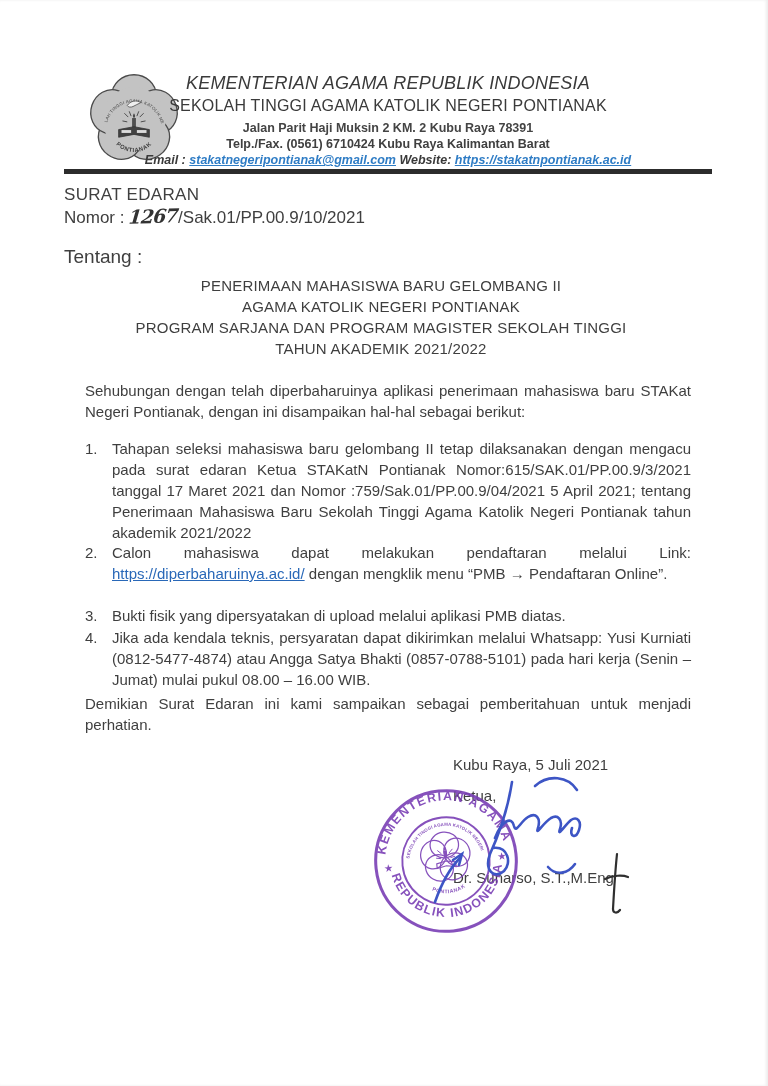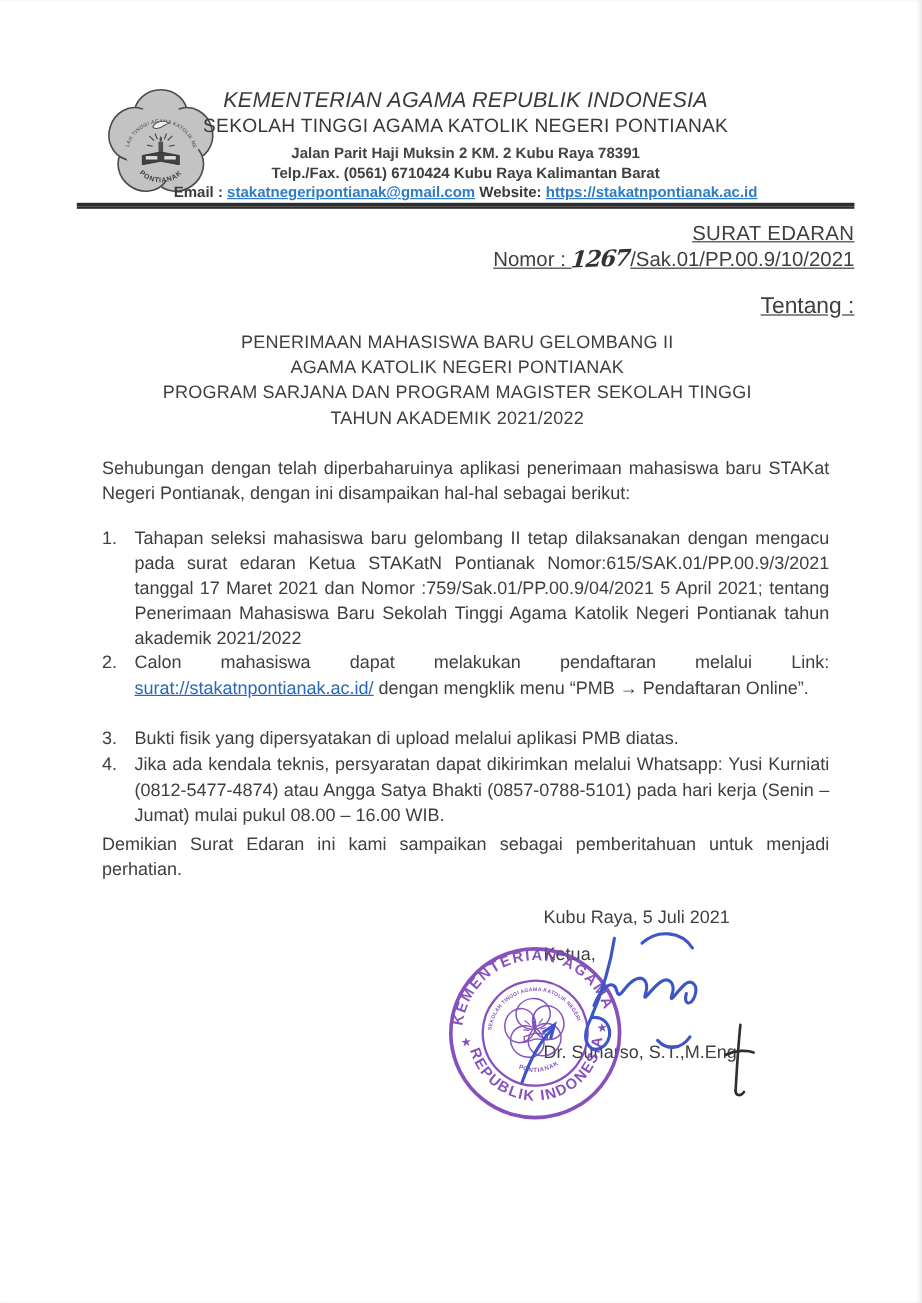--- a/index.html
+++ b/index.html
@@ -11,26 +11,26 @@
     color:#3f3f3f;
     box-shadow:inset -2px 0 3px rgba(0,0,0,.08);
   }
   
   .logo { position:absolute; left:84px; top:70px; width:100px; height:98px; }
   .lh { position:absolute; left:64px; right:56px; top:72px; text-align:center; }
   .lh-ministry   { font-size:18px; line-height:23px; color:#3a3a3a; letter-spacing:.2px;font-style:italic; }
   .lh-institution{ font-size:16px; line-height:21px; color:#3a3a3a; letter-spacing:.2px; }
   .lh-address    { font-size:12.5px; line-height:16px; margin-top:4px; font-weight:bold; color:#444; }
   .lh-phone      { font-size:12.5px; line-height:16px; font-weight:bold; color:#404040; }
-  .lh-contact    { font-size:12.5px; line-height:17px; font-weight:bold; color:#3a3a3a; }
+  .lh-contact    { font-size:12.5px; line-height:17px; font-style:italic; font-weight:bold; color:#3a3a3a; }
   .lh-contact a  { color:#2e7cc5; text-decoration:underline; }
   .rule { position:absolute; left:64px; right:56px; top:169px; height:2px;
           border-top:3px solid #2c2c2c; border-bottom:2px solid #2c2c2c; }
   
-  .title-block { position:absolute; left:64px; right:56px; top:184px; text-align:right;text-decoration:underline; }
+  .title-block { position:absolute; left:64px; right:56px; top:184px; text-align:left; }
   .doc-type { font-size:17px; line-height:21px; letter-spacing:.3px; }
   .doc-no   { font-size:17px; line-height:22px; }
   .hand { display:inline-block; font-family:"DejaVu Serif",serif; font-style:italic; font-weight:bold;
           font-size:19px; transform:skewX(-7deg) rotate(-2deg); letter-spacing:-1px; color:#333; }
   .about { font-size:19px; margin-top:17px; }
   
   .subject { position:absolute; left:50px; right:56px; top:275px; text-align:center;
              font-size:15px; line-height:21px; letter-spacing:.2px; }
   
   .para, .item, .closing { font-size:15px; line-height:21px; text-align:justify; }
@@ -126,21 +126,21 @@
   </div>
 
   <div class="para opening">Sehubungan dengan telah diperbaharuinya aplikasi penerimaan mahasiswa baru STAKat Negeri Pontianak, dengan ini disampaikan hal-hal sebagai berikut:</div>
 
   <div class="item i1">
     <div class="num">1.</div>
     <div class="itext">Tahapan seleksi mahasiswa baru gelombang II tetap dilaksanakan dengan mengacu pada surat edaran Ketua STAKatN Pontianak Nomor:615/SAK.01/PP.00.9/3/2021 tanggal 17 Maret 2021 dan Nomor :759/Sak.01/PP.00.9/04/2021 5 April 2021; tentang Penerimaan Mahasiswa Baru Sekolah Tinggi Agama Katolik Negeri Pontianak tahun akademik 2021/2022</div>
   </div>
   <div class="item i2">
     <div class="num">2.</div>
-    <div class="itext"><span>Calon mahasiswa dapat melakukan pendaftaran melalui Link: </span><a href="#">surat://stakatnpontianak.ac.id/</a><span> dengan mengklik menu “PMB → Pendaftaran Online”.</span></div>
+    <div class="itext"><span>Calon mahasiswa dapat melakukan pendaftaran melalui Link: </span><a href="#">https://diperbaharuinya.ac.id/</a><span> dengan mengklik menu “PMB → Pendaftaran Online”.</span></div>
   </div>
   <div class="item i3">
     <div class="num">3.</div>
     <div class="itext">Bukti fisik yang dipersyatakan di upload melalui aplikasi PMB diatas.</div>
   </div>
   <div class="item i4">
     <div class="num">4.</div>
     <div class="itext">Jika ada kendala teknis, persyaratan dapat dikirimkan melalui Whatsapp: Yusi Kurniati (0812-5477-4874) atau Angga Satya Bhakti (0857-0788-5101) pada hari kerja (Senin – Jumat) mulai pukul 08.00 – 16.00 WIB.</div>
   </div>
 

